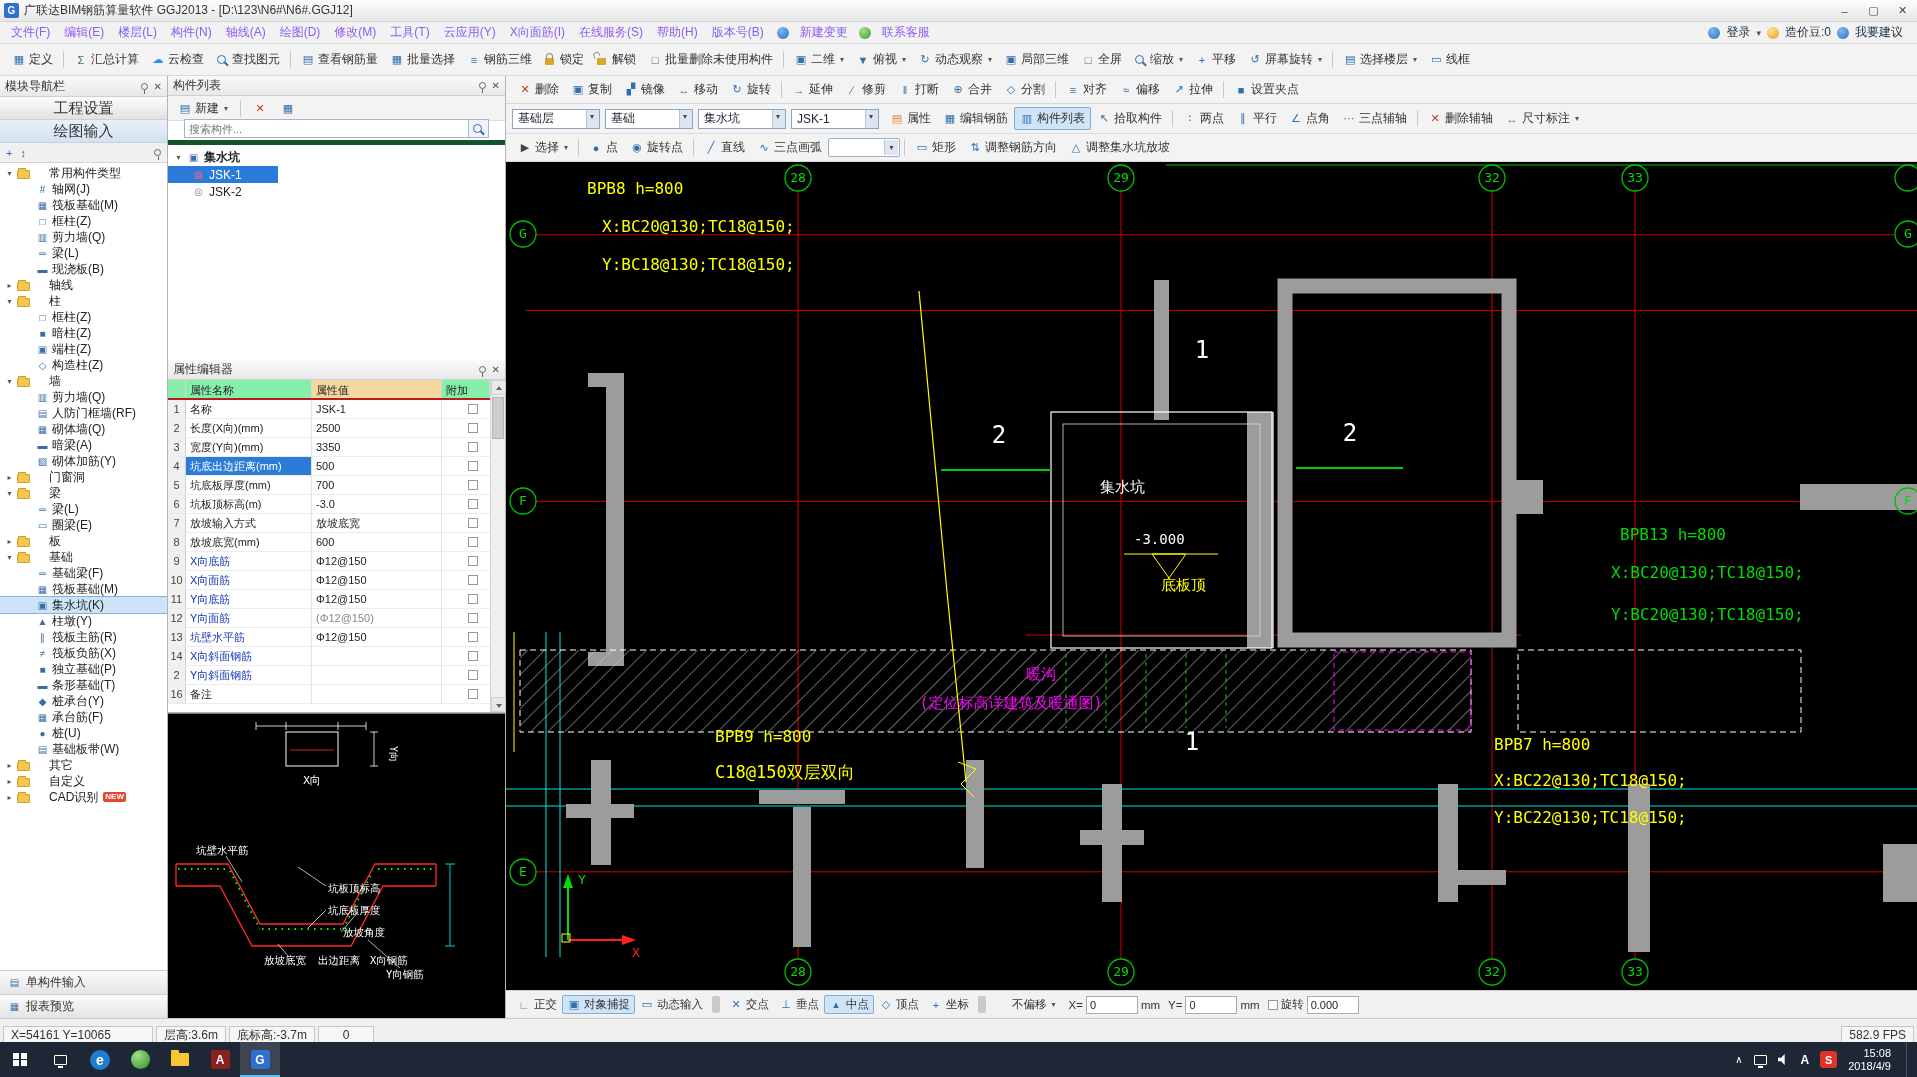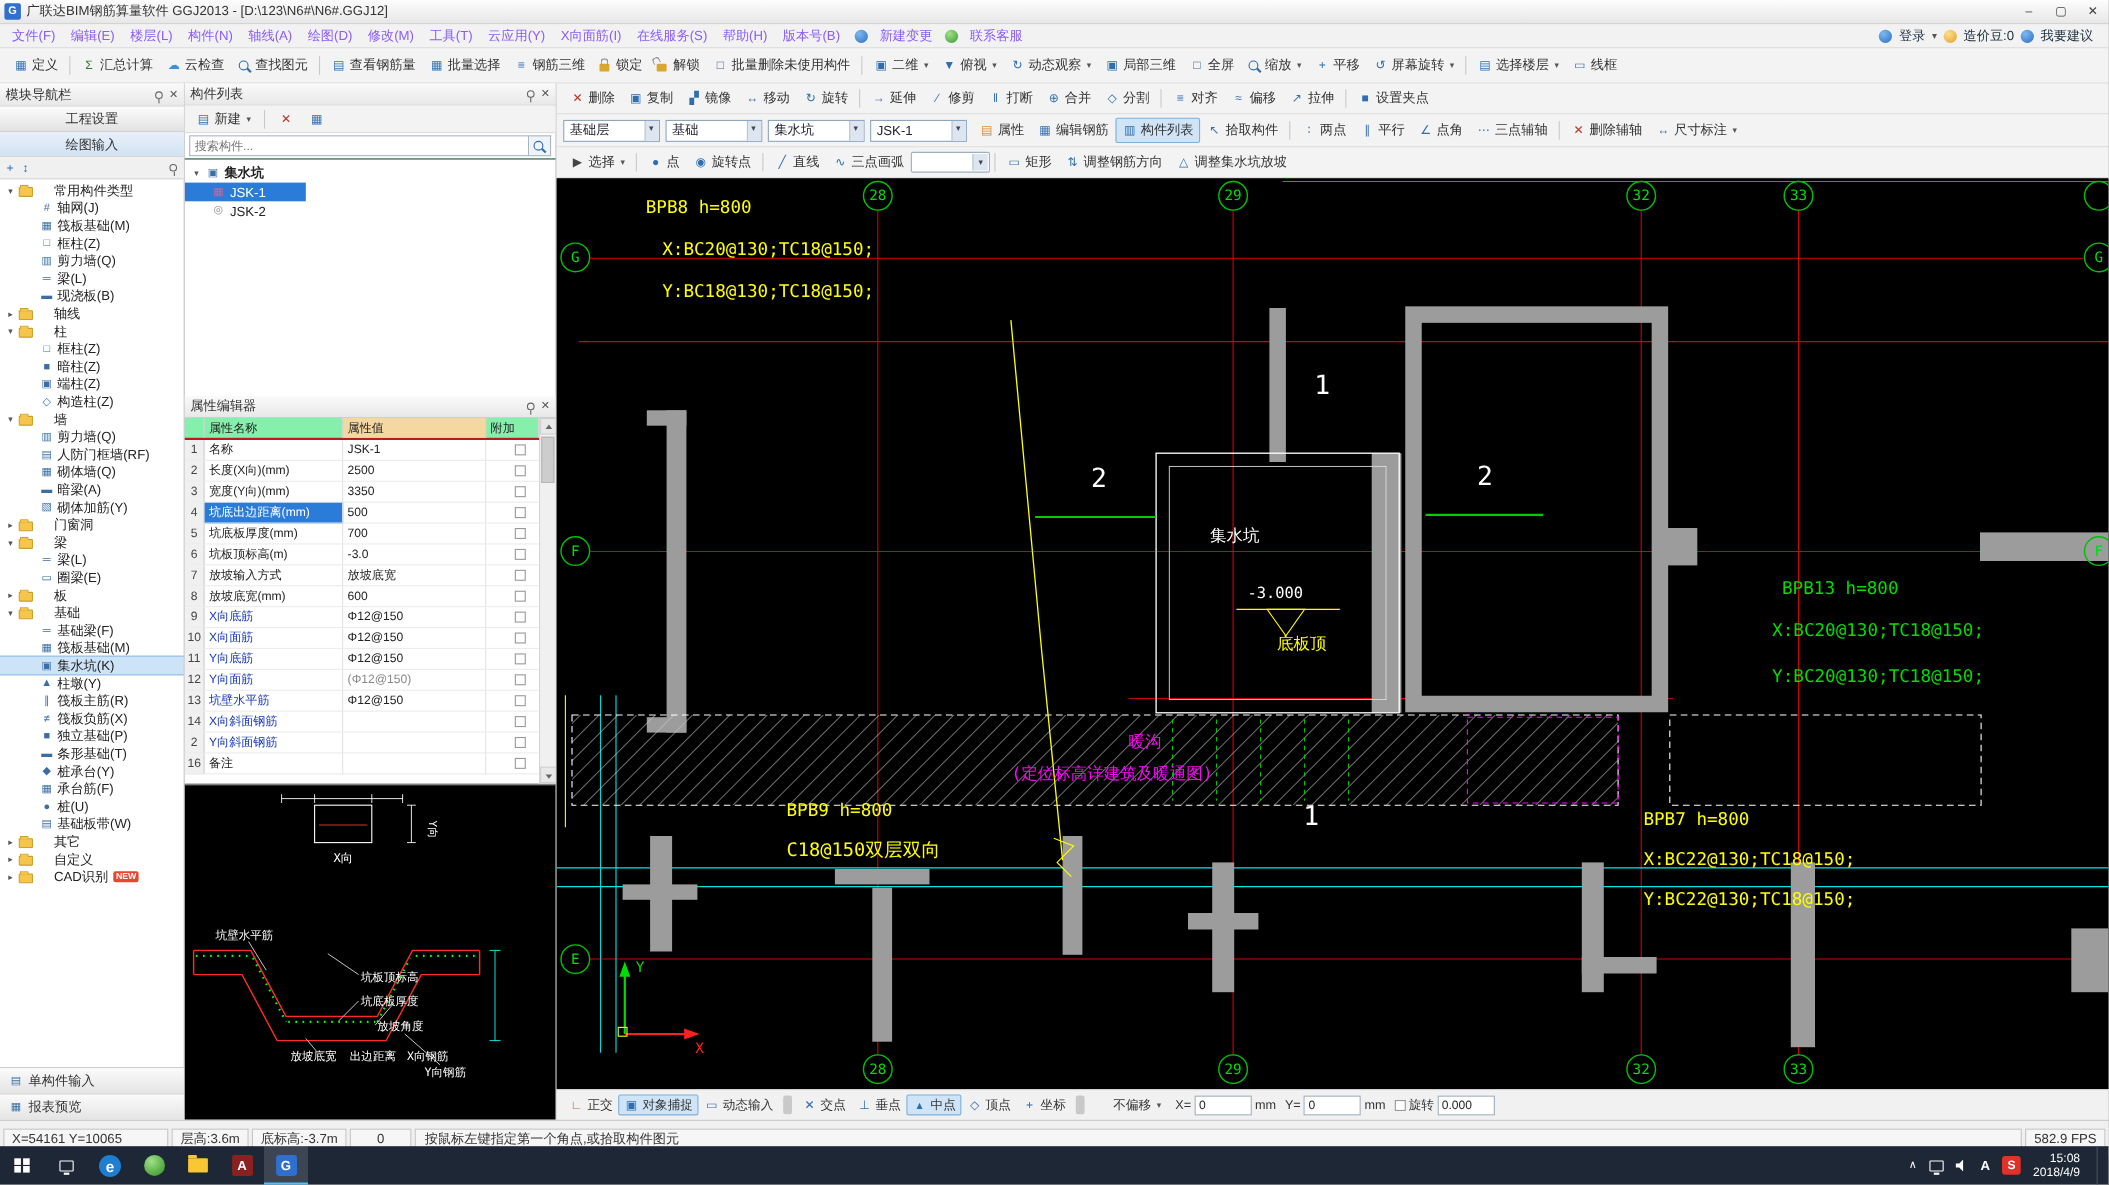--- a/index.html
+++ b/index.html
@@ -42,42 +42,42 @@
   .combo-empty{width:72px;height:19px;border:1px solid #9ab0c4;background:#fff;position:relative;padding:0}
   .combo-empty::after{content:"▾";position:absolute;right:1px;top:1px;width:13px;height:15px;background:#dde6f0;border-left:1px solid #b8c6d4;font-size:8px;color:#445;display:flex;align-items:center;justify-content:center}
 
   
   #nav{position:absolute;top:76px;left:0;width:168px;bottom:59px;background:#fff;border-right:1px solid #b5b5b5;display:flex;flex-direction:column}
   .panel-head{height:21px;background:linear-gradient(#fafafa,#e8e8e8);border-bottom:1px solid #cfcfcf;display:flex;align-items:center;padding:0 5px;font-size:12px;color:#333}
   .ph-icons{margin-left:auto;display:flex;align-items:center;gap:6px}
   .pin{width:7px;height:7px;border:1.2px solid #666;border-radius:50%;position:relative;display:inline-block}
   .pin::after{content:"";position:absolute;left:2.5px;top:6px;width:1.2px;height:4px;background:#666}
   .x-ico{font-size:10px;color:#555}
-  .nav-btn{height:23px;background:linear-gradient(#fcfcfc,#e2e2e2);border-bottom:1px solid #cfcfcf;display:flex;align-items:center;justify-content:center;font-size:12px;color:#333}
+  .nav-btn{height:23px;background:linear-gradient(#fcfcfc,#e2e2e2);border-bottom:1px solid #cfcfcf;display:flex;align-items:center;justify-content:center;font-size:15px;color:#333}
   .nav-btn.active{background:linear-gradient(#e8f0fa,#d2e2f2)}
   .nav-mini{height:20px;background:#f0f0f0;border-bottom:1px solid #d5d5d5;display:flex;align-items:center;gap:8px;padding:0 6px;color:#2f6fb0;font-size:11px}
   .nav-mini .pin{margin-left:auto}
   #navtree{flex:1;overflow:hidden;padding-top:2px}
   .titem{height:16px;display:flex;align-items:center;gap:3px;padding-left:5px;font-size:12px;color:#222;white-space:nowrap}
   .titem.lv2{padding-left:24px}
   .twisty{width:9px;font-size:8px;color:#555;text-align:center}
   .f-ico{display:none;width:13px;height:9px;background:#f6c64a;border:1px solid #caa02f;border-radius:1px;position:relative;margin-top:2px}
   .f-ico::before{content:"";position:absolute;top:-3px;left:0;width:6px;height:2px;background:#f6c64a;border:1px solid #caa02f;border-bottom:none;border-radius:1px 1px 0 0}
   .titem.is-folder .f-ico{display:inline-block}
   .gly{width:13px;text-align:center;font-size:10px;color:#3a6ea5}
   .titem.selected{background:#cde3f8;outline:1px solid #7fb2e5}
   .newbadge{color:#fff;background:#e6452f;font-size:8px;line-height:10px;padding:0 2px;border-radius:2px;margin-left:2px;font-weight:bold}
   .newbadge:empty{display:none}
   .nav-bottom{height:24px;background:linear-gradient(#fbfbfb,#e4e4e4);border-top:1px solid #cfcfcf;display:flex;align-items:center;gap:5px;padding:0 8px;font-size:12px;color:#333}
 
   
   #mid{position:absolute;top:76px;left:168px;width:338px;bottom:59px;background:#fff;border-right:1px solid #b5b5b5;display:flex;flex-direction:column}
   .comp-toolbar{height:26px;background:#f3f3f3;border-bottom:1px solid #dcdcdc;display:flex;align-items:center;padding:0 4px;gap:2px}
   .red{color:#c0392b !important}
-  .comp-search{height:24px;display:flex;align-items:flex-start;padding:2px 4px;border-bottom:1px solid #14532d}
+  .comp-search{height:24px;display:flex;align-items:flex-end;padding:2px 16px;border-bottom:5px solid #14532d}
   .comp-search input{flex:1;height:19px;border:1px solid #a8b6c4;padding:0 4px;font-size:11px;color:#333}
   .search-btn{width:20px;height:19px;border:1px solid #a8b6c4;border-left:none;background:#f0f4f8;display:flex;align-items:center;justify-content:center;position:relative}
   .search-btn::before{content:"";width:7px;height:7px;border:1.5px solid #2f6fb0;border-radius:50%;position:absolute;left:4px;top:4px}
   .search-btn::after{content:"";width:5px;height:1.5px;background:#2f6fb0;transform:rotate(45deg);position:absolute;right:3px;bottom:4px}
   .comp-tree{height:222px;overflow:hidden;padding-top:3px}
   .ctree-root{height:18px;display:flex;align-items:center;gap:4px;padding-left:6px;font-weight:bold;font-size:12px}
   .citem{height:17px;display:flex;align-items:center;gap:4px;padding-left:24px;font-size:12px}
   .citem .gly{font-size:10px}
   .citem.selected{background:#2b7cd9;color:#fff;width:110px}
   .citem.selected .gly{color:#ffd}
@@ -1390,21 +1390,20 @@
         <input class="snap-input" value="0.000" style="">
       </span>
     </div>
   </div>
 
   <div id="statusbar">
     <span class="sb-cell" style="min-width:150px">X=54161 Y=10065</span>
     <span class="sb-cell">层高:3.6m</span>
     <span class="sb-cell">底标高:-3.7m</span>
     <span class="sb-cell" style="min-width:56px;justify-content:center">0</span>
-    <span class="sb-msg">按鼠标左键指定第一个角点,或拾取构件图元</span>
     <span class="sb-cell sb-fps">582.9 FPS</span>
   </div>
 
   <div id="taskbar">
     <span class="task-ico">
       <span class="win-ico">
           <i></i>
           <i></i>
           <i></i>
           <i></i>

